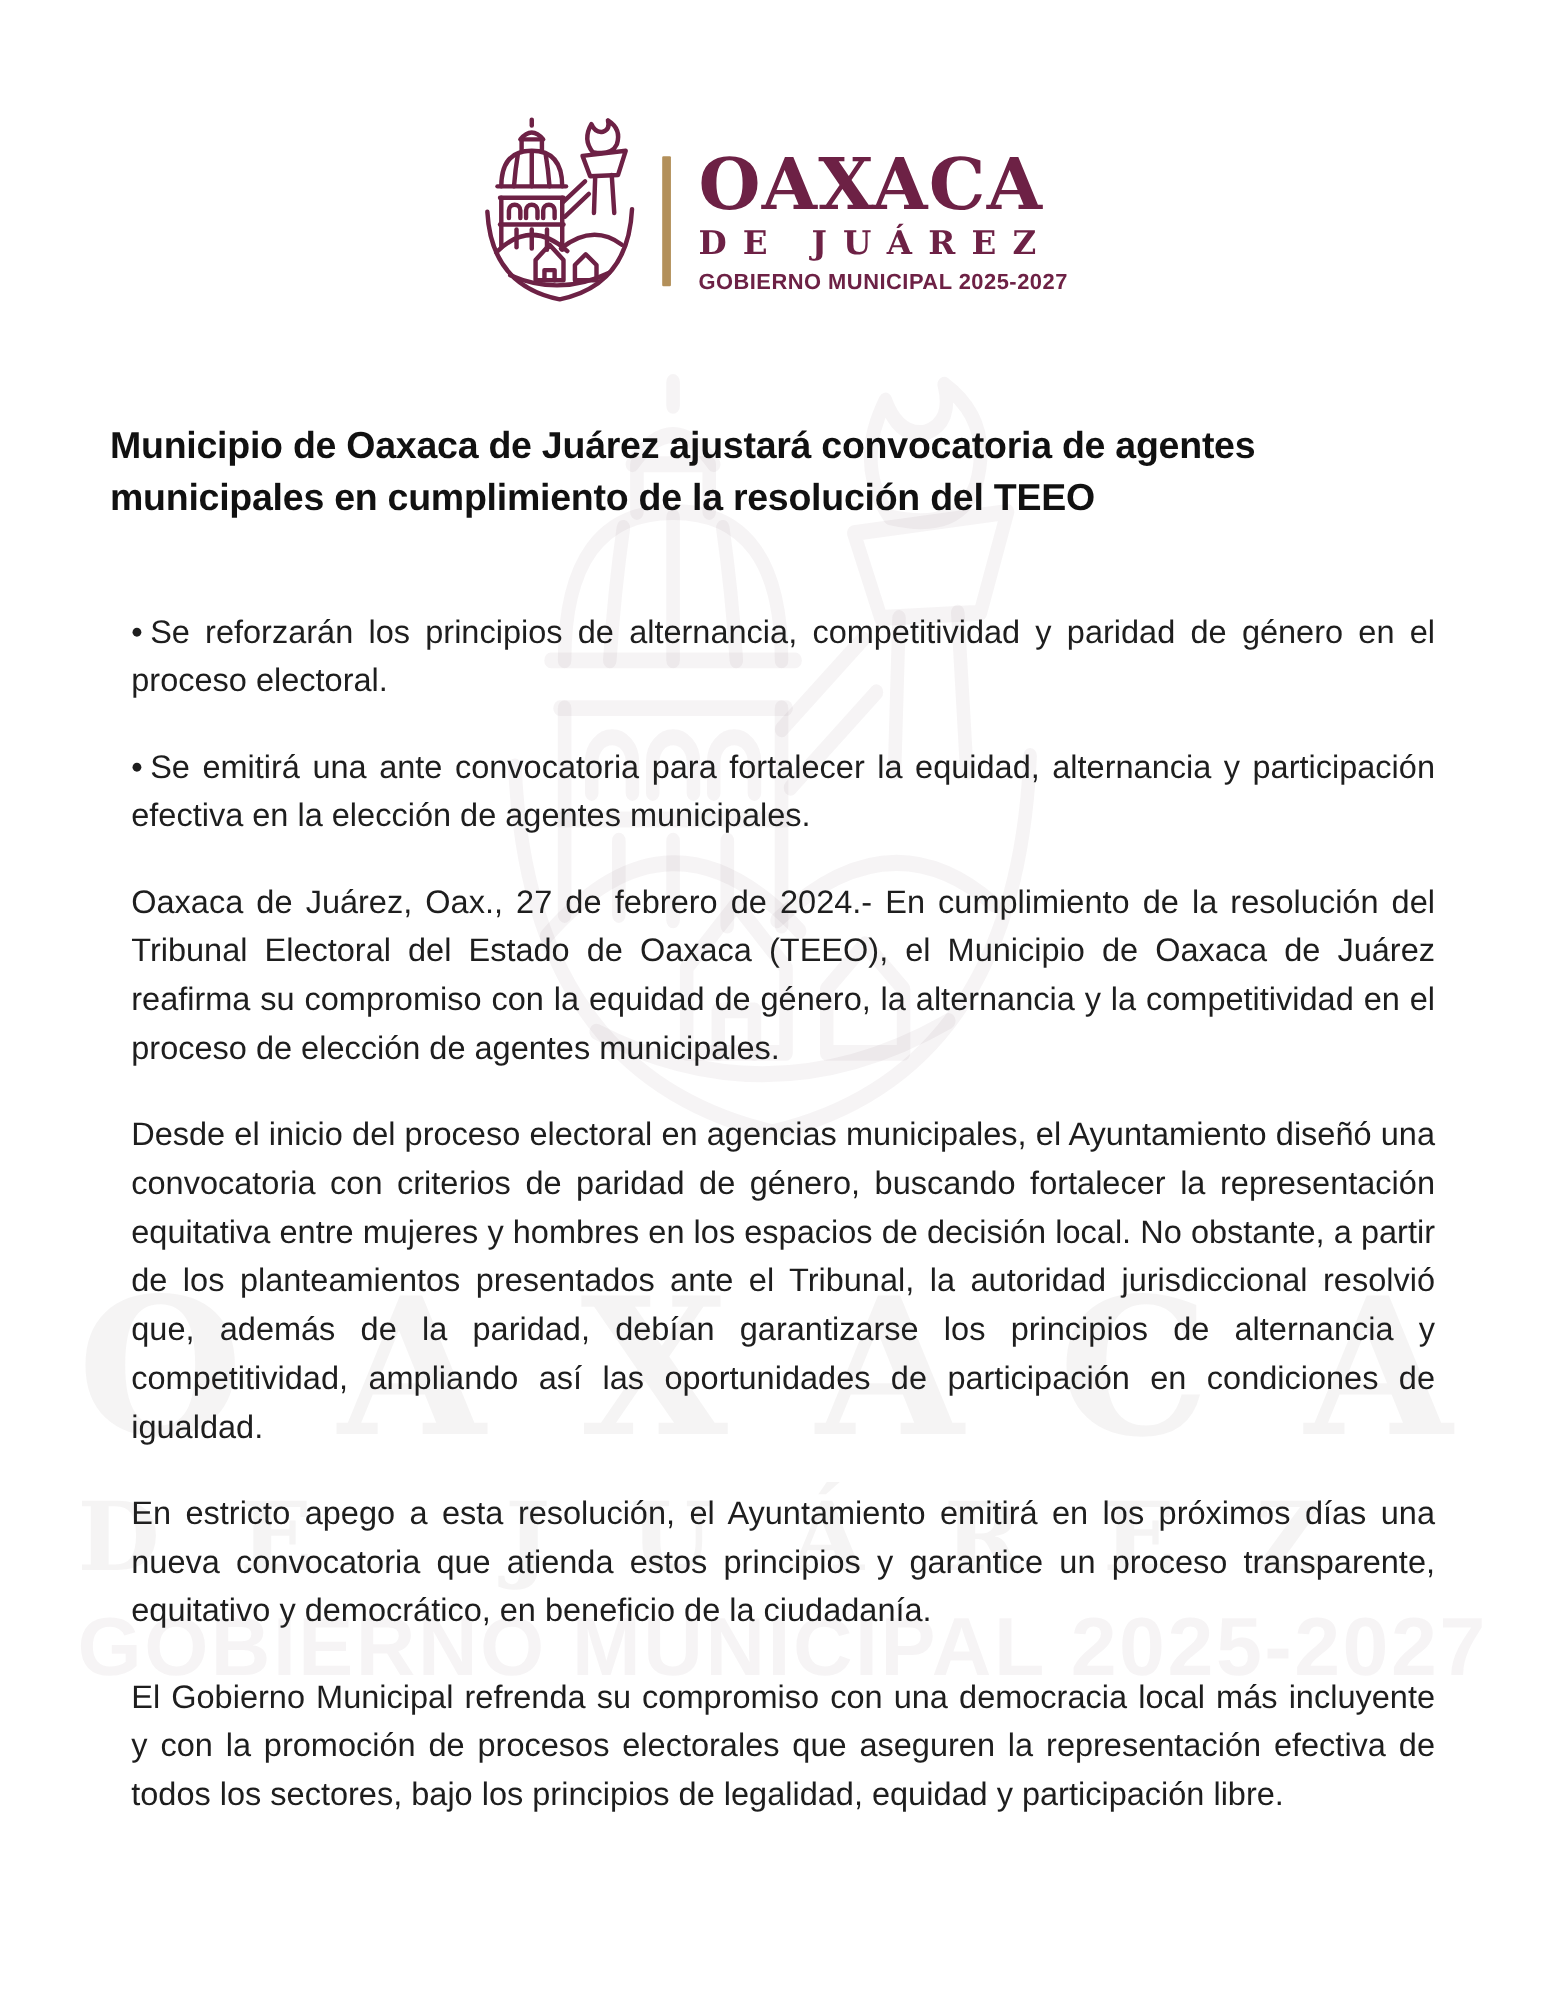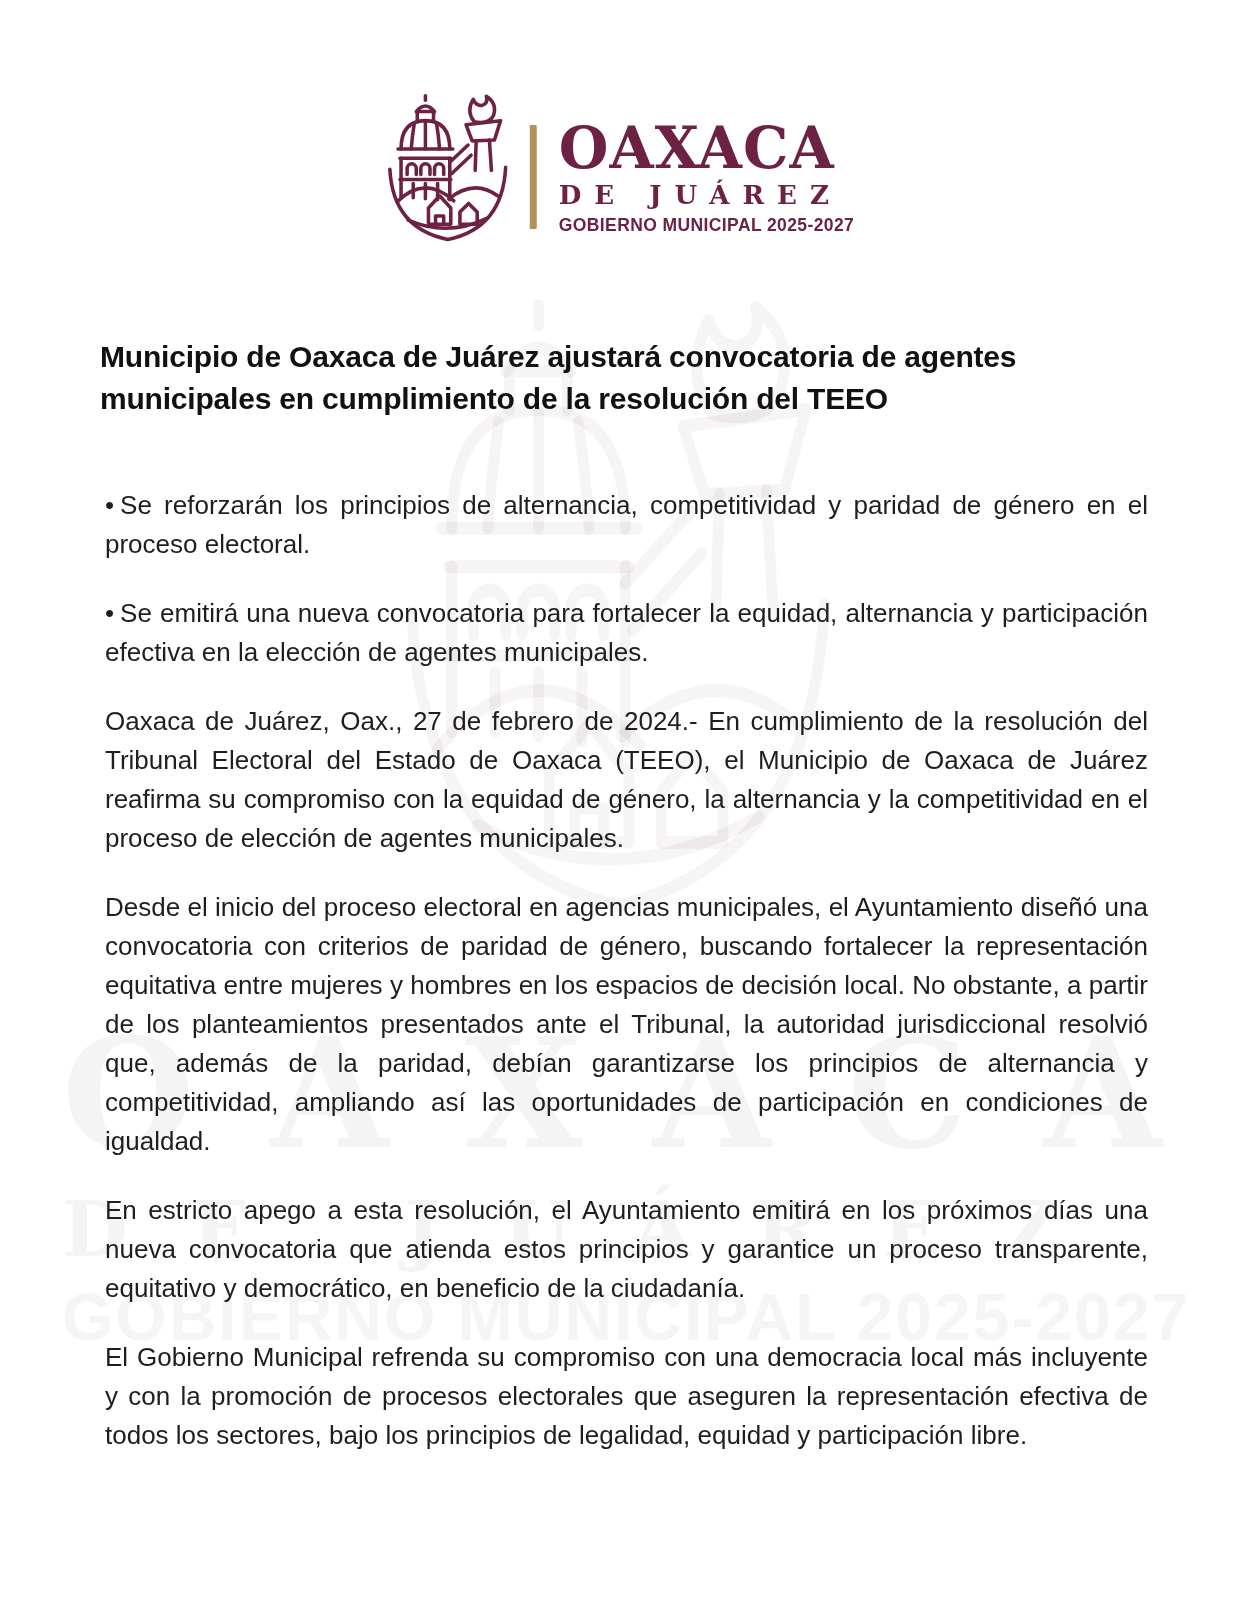--- a/index.html
+++ b/index.html
@@ -49,21 +49,21 @@
     font-weight:700;font-size:26px;line-height:1;
     letter-spacing:13px;color:#6d2145;margin-top:6px;white-space:nowrap;
   }
   .logo-tagline{
     font-size:17.5px;font-weight:700;letter-spacing:0.4px;
     color:#6d2145;margin-top:7px;white-space:nowrap;
   }
   
   .content{position:absolute;left:88px;right:88px;top:336px;z-index:1;}
   .article-title{
-    margin:0 0 66px 12px;
+    margin:0 0 66px 0;
     font-size:30px;line-height:1.4;font-weight:700;color:#111111;
     letter-spacing:-0.2px;
   }
   .para{
     margin:0 0 30px 17px;
     font-size:26px;line-height:39px;
     text-align:justify;color:#1e1e1e;
   }
   .bullet-char{padding-right:6px;}
 </style>
@@ -155,21 +155,21 @@
       <div class="logo-subtitle">DE JUÁREZ</div>
       <div class="logo-tagline">GOBIERNO MUNICIPAL 2025-2027</div>
     </div>
   </header>
 
   <main class="content">
     <h1 class="article-title">Municipio de Oaxaca de Juárez ajustará convocatoria de agentes municipales en cumplimiento de la resolución del TEEO</h1>
 
     <p class="para"><span class="bullet-char">•</span><span>Se reforzarán los principios de alternancia, competitividad y paridad de género en el proceso electoral.</span></p>
 
-    <p class="para"><span class="bullet-char">•</span><span>Se emitirá una nueva convocatoria para fortalecer la equidad, alternancia y participación efectiva en la elección de agentes municipales.</span></p>
+    <p class="para"><span class="bullet-char">•</span><span>Se emitirá una ante convocatoria para fortalecer la equidad, alternancia y participación efectiva en la elección de agentes municipales.</span></p>
 
     <p class="para">Oaxaca de Juárez, Oax., 27 de febrero de 2024.- En cumplimiento de la resolución del Tribunal Electoral del Estado de Oaxaca (TEEO), el Municipio de Oaxaca de Juárez reafirma su compromiso con la equidad de género, la alternancia y la competitividad en el proceso de elección de agentes municipales.</p>
     <p class="para">Desde el inicio del proceso electoral en agencias municipales, el Ayuntamiento diseñó una convocatoria con criterios de paridad de género, buscando fortalecer la representación equitativa entre mujeres y hombres en los espacios de decisión local. No obstante, a partir de los planteamientos presentados ante el Tribunal, la autoridad jurisdiccional resolvió que, además de la paridad, debían garantizarse los principios de alternancia y competitividad, ampliando así las oportunidades de participación en condiciones de igualdad.</p>
     <p class="para">En estricto apego a esta resolución, el Ayuntamiento emitirá en los próximos días una nueva convocatoria que atienda estos principios y garantice un proceso transparente, equitativo y democrático, en beneficio de la ciudadanía.</p>
     <p class="para">El Gobierno Municipal refrenda su compromiso con una democracia local más incluyente y con la promoción de procesos electorales que aseguren la representación efectiva de todos los sectores, bajo los principios de legalidad, equidad y participación libre.</p>
   </main>
 
 </div>
 
 </body></html>

